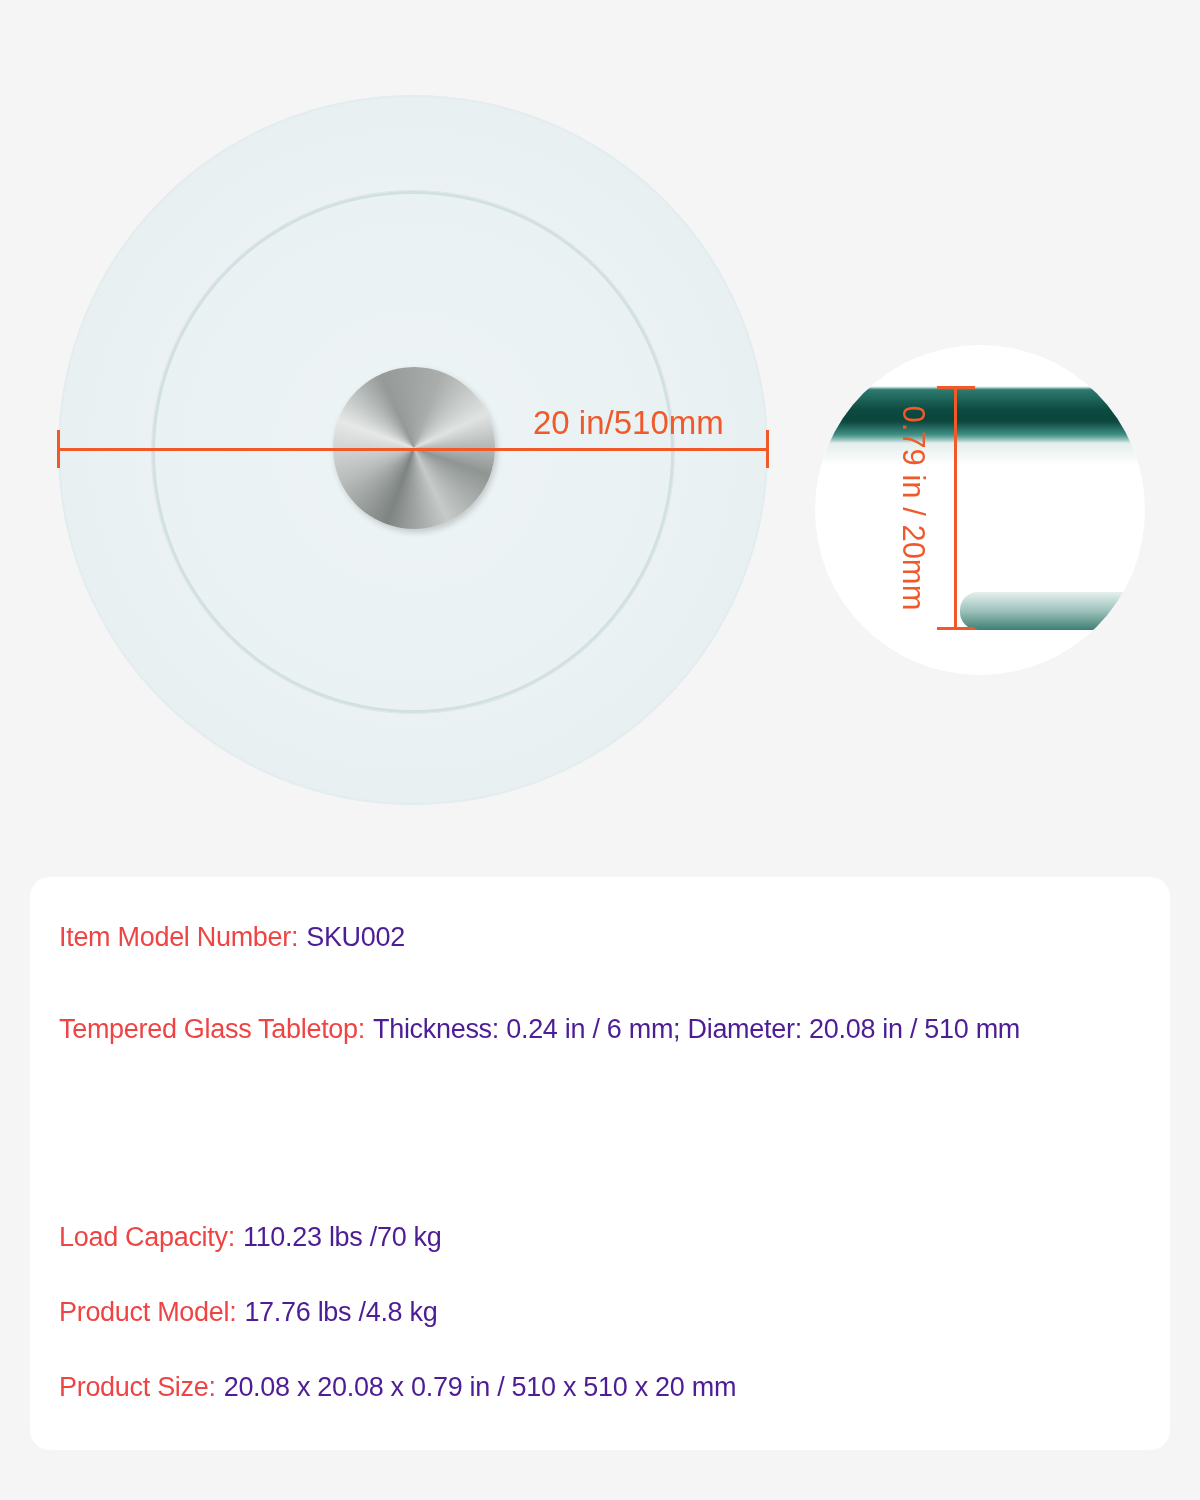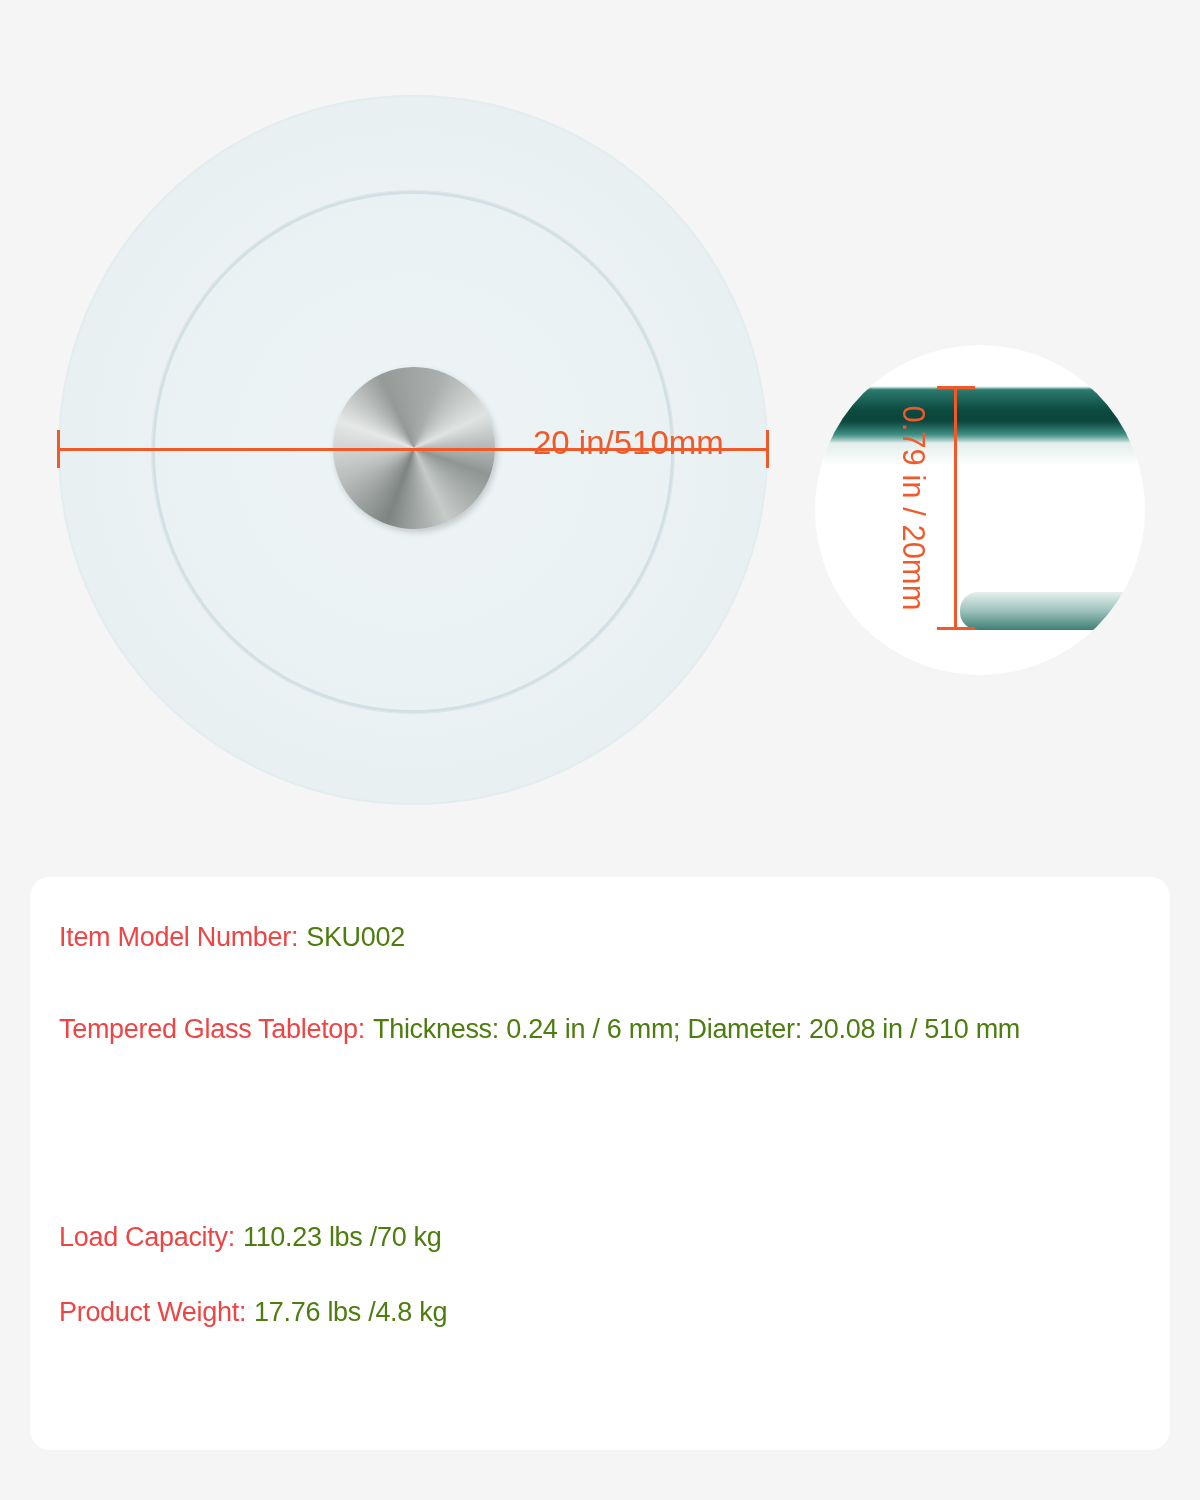--- a/index.html
+++ b/index.html
@@ -26,21 +26,21 @@
       background: conic-gradient(from 20deg, #a9aeac, #dfe3e1, #8f9593, #c6cac8, #7e8482, #b8bcba, #e5e8e6, #959a98, #a9aeac);
       box-shadow: 2px 3px 6px rgba(0,0,0,0.18);
     }
     .dim-h-line {
       position: absolute; left: 58px; top: 448px; width: 710px; height: 3px; background: #f05a2b;
     }
     .dim-h-tick {
       position: absolute; top: 430px; width: 3px; height: 38px; background: #f05a2b;
     }
     .dim-h-label {
-      position: absolute; left: 533px; top: 404px; font-size: 33px; color: #f05a2b; letter-spacing: 0; margin-top: 20px;
+      position: absolute; left: 533px; top: 404px; font-size: 33px; color: #f05a2b; letter-spacing: 0;
     }
     .inset {
       position: absolute; left: 815px; top: 345px; width: 330px; height: 330px;
       border-radius: 50%; background: #ffffff; overflow: hidden;
     }
     .inset-top-glass {
       position: absolute; left: 0; top: 43px; width: 330px; height: 55px;
       background: linear-gradient(180deg, #2f7f73 0%, #0d4a40 40%, #0b453c 60%, #3f8f84 85%, #d6e7e4 100%);
       filter: blur(1px);
     }
@@ -66,21 +66,21 @@
       transform-origin: center center;
     }
     .spec-card {
       position: absolute; left: 30px; top: 877px; width: 1140px; height: 573px;
       background: #ffffff; border-radius: 20px;
     }
     .spec-row {
       position: absolute; left: 29px; font-size: 27px; white-space: nowrap; letter-spacing: -0.3px;
     }
     .spec-label { color: #ef4444; font-weight: 400; }
-    .spec-value { color: #4d7c0f; margin-left: 8px; }
+    .spec-value { color: #4c1d95; margin-left: 8px; }
   </style>
 </head>
 <body>
 
 <div>
   <div class="glass-outer"></div>
   <div class="glass-inner"></div>
   <div class="hub"></div>
   <div class="dim-h-line"></div>
   <div class="dim-h-tick" style="left:57px"></div>
@@ -102,15 +102,18 @@
   <div class="spec-row" style="top:45px">
     <span class="spec-label">Item Model Number:</span><span class="spec-value">SKU002</span>
   </div>
   <div class="spec-row" style="top:137px">
     <span class="spec-label">Tempered Glass Tabletop:</span><span class="spec-value">Thickness: 0.24 in / 6 mm; Diameter: 20.08 in / 510 mm</span>
   </div>
   <div class="spec-row" style="top:345px">
     <span class="spec-label">Load Capacity:</span><span class="spec-value">110.23  lbs /70 kg</span>
   </div>
   <div class="spec-row" style="top:420px">
-    <span class="spec-label">Product Weight:</span><span class="spec-value">17.76  lbs /4.8 kg</span>
+    <span class="spec-label">Product Model:</span><span class="spec-value">17.76  lbs /4.8 kg</span>
+  </div>
+  <div class="spec-row" style="top:495px">
+    <span class="spec-label">Product Size:</span><span class="spec-value">20.08  x 20.08  x 0.79  in / 510 x 510 x 20 mm</span>
   </div>
 </div>
 
 </body></html>

